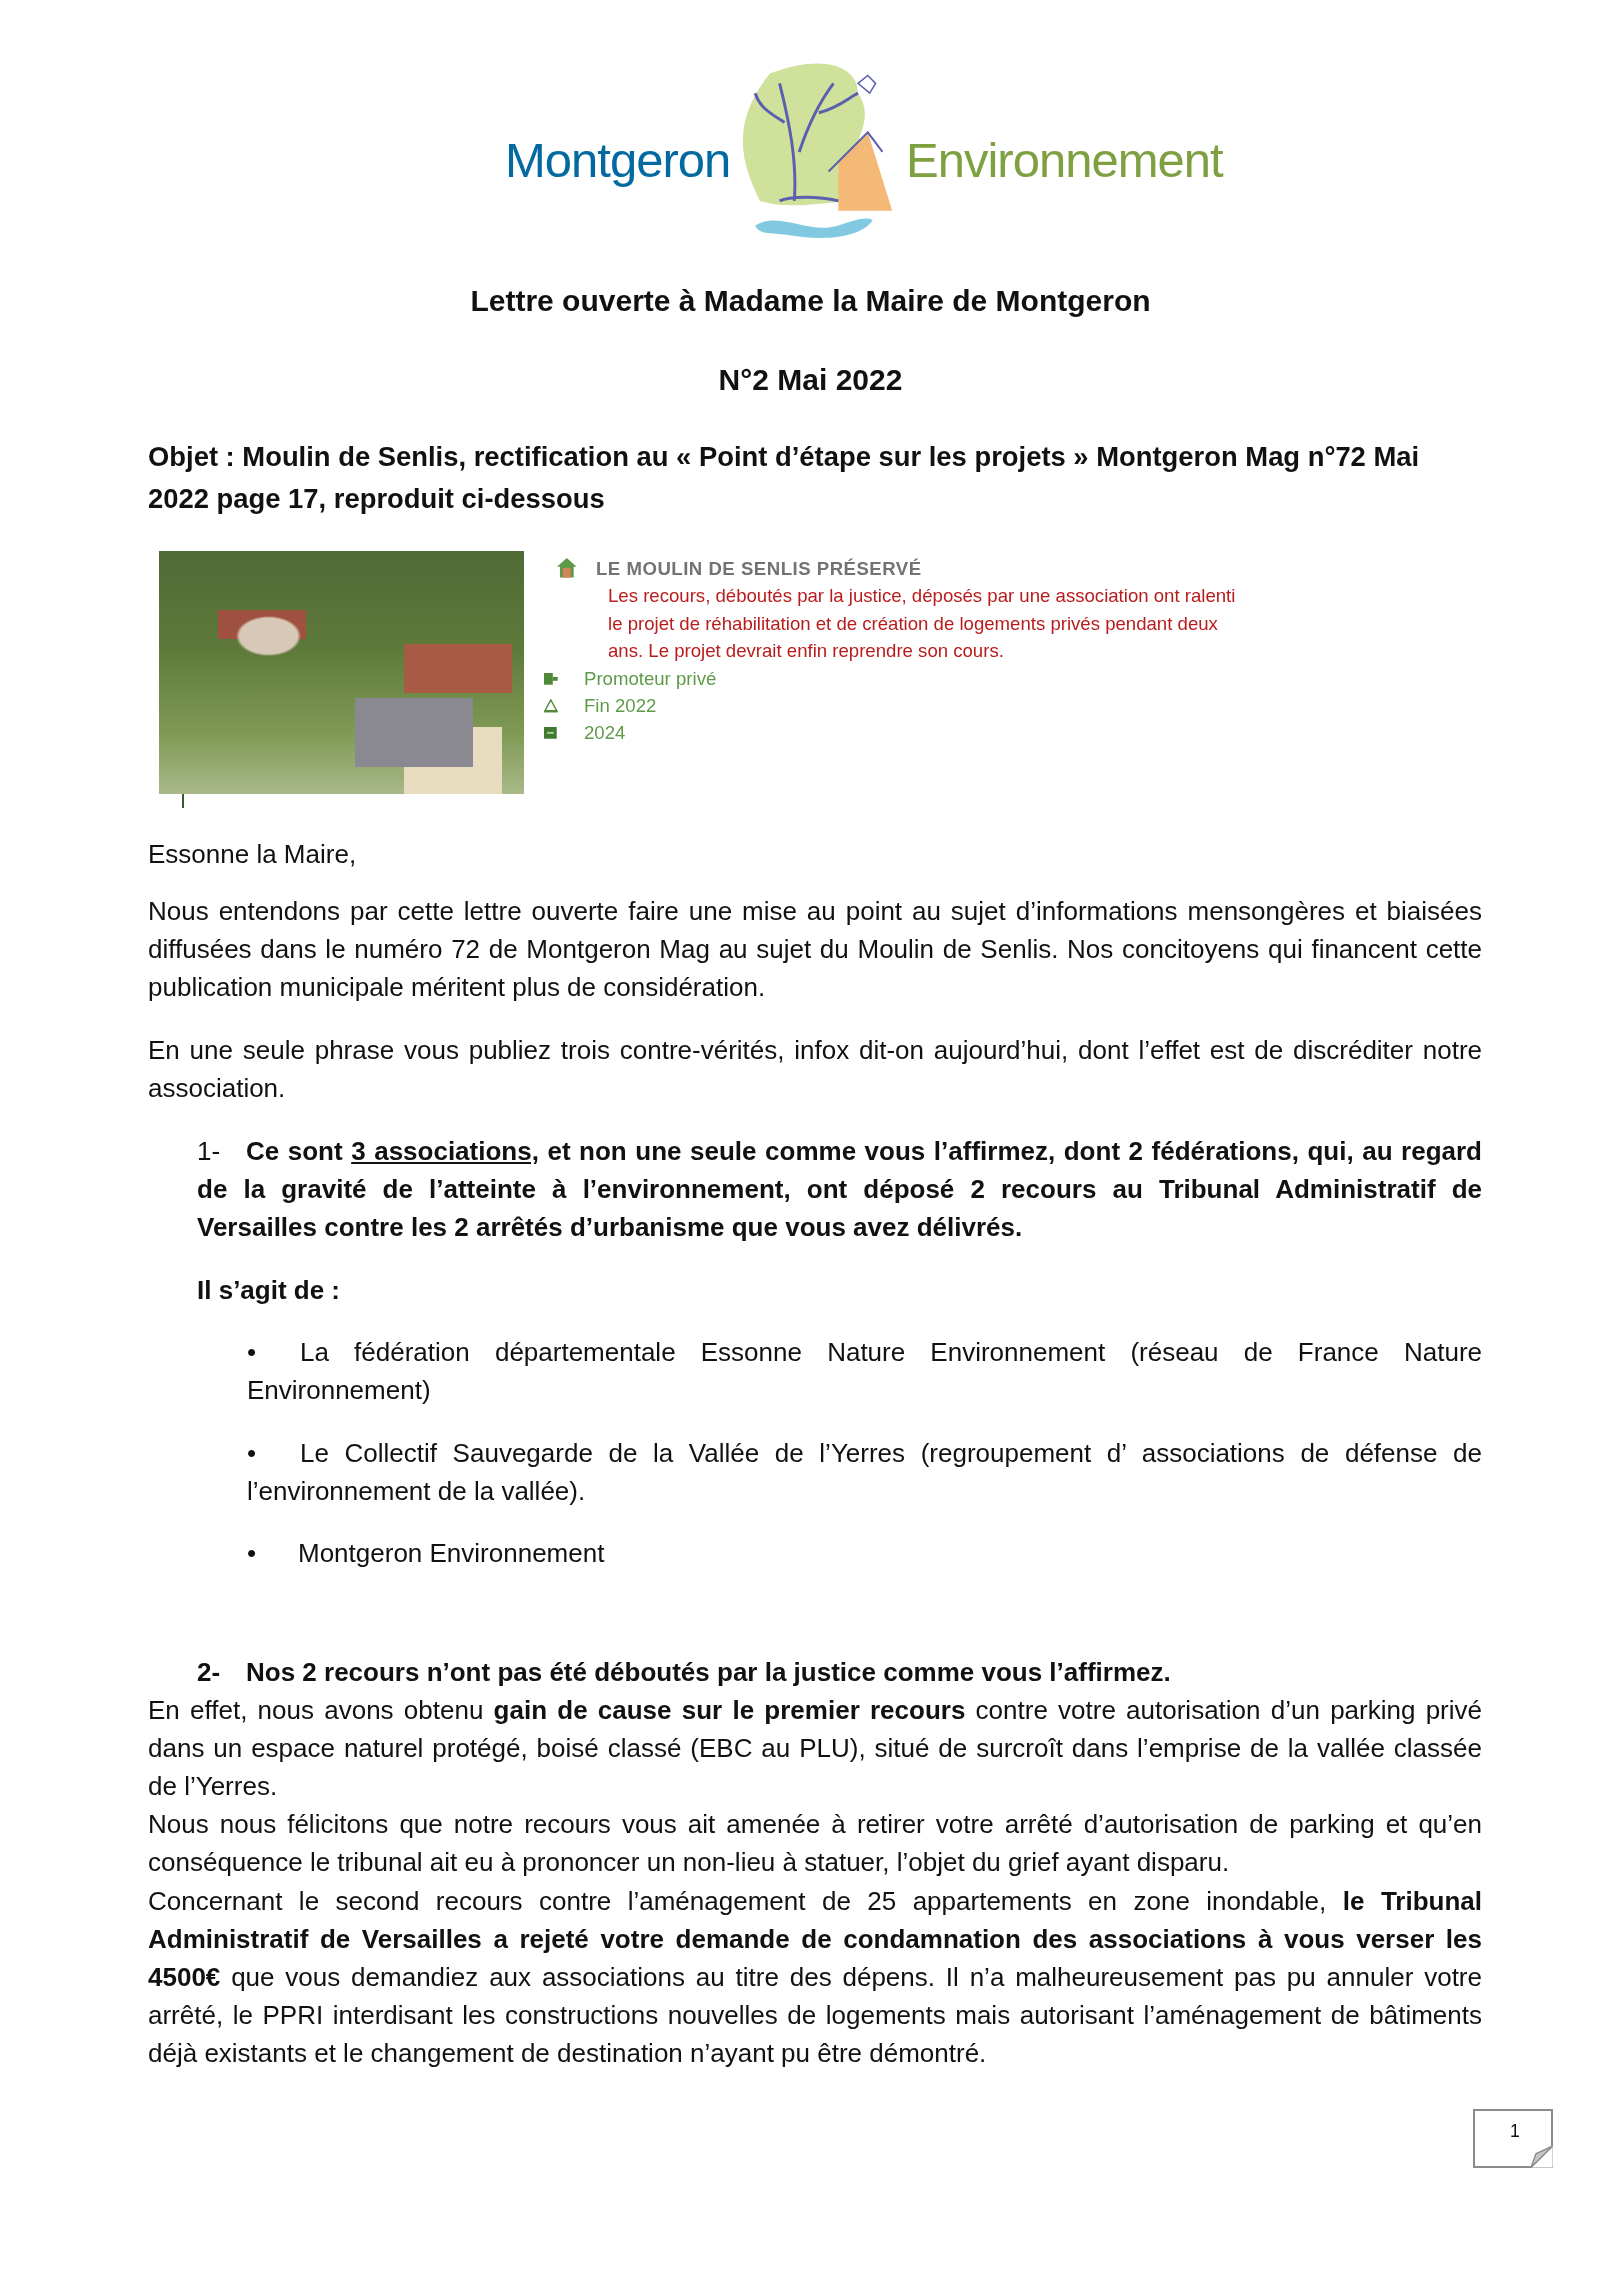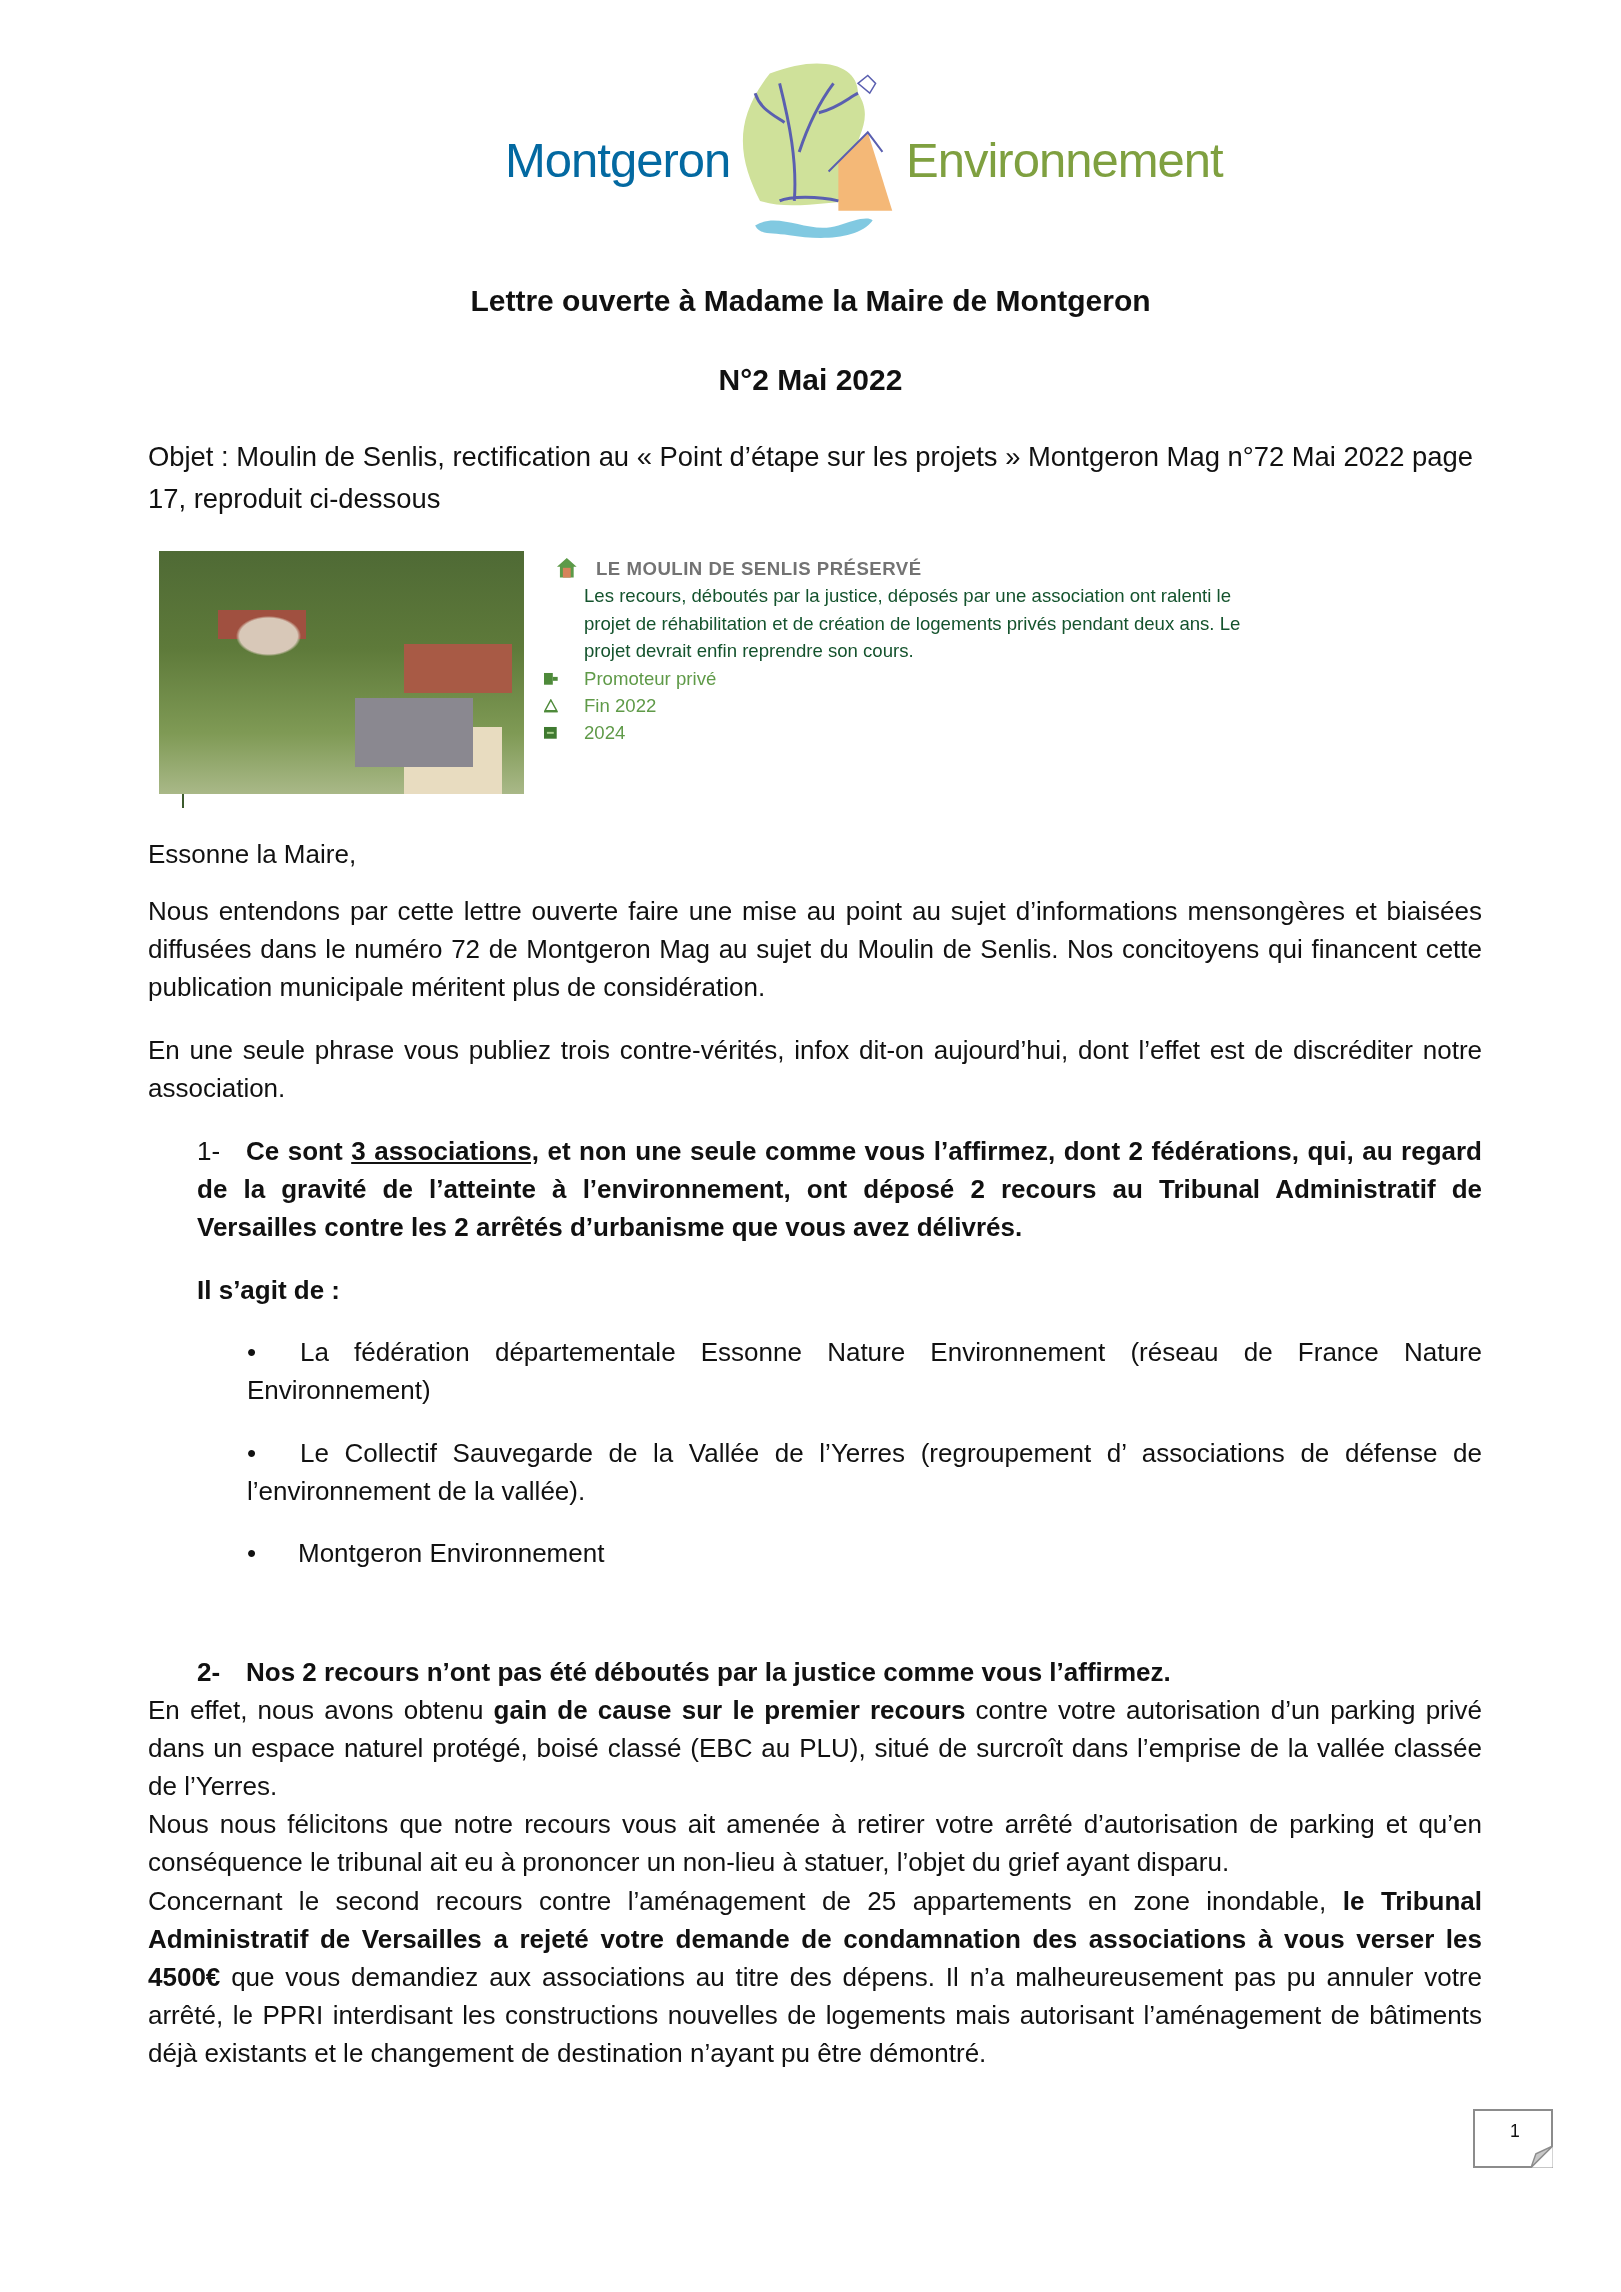--- a/index.html
+++ b/index.html
@@ -10,35 +10,35 @@
   
   .logo { position: absolute; left: 505px; top: 54px; width: 745px; height: 191px; }
   .logo-word-left { position: absolute; left: 0; top: 78px; font-size: 49px; color: #0369a1; letter-spacing: -1px; }
   .logo-word-right { position: absolute; left: 401px; top: 78px; font-size: 49px; color: #7fa040; letter-spacing: -1px; }
   .logo-art { position: absolute; left: 206px; top: 0; width: 196px; height: 191px; }
 
   
   .title { position: absolute; left: 0; width: 1621px; text-align: center; font-weight: bold; font-size: 30px; }
   .title-1 { top: 284px; }
   .title-2 { top: 363px; }
-  .objet { position: absolute; left: 148px; width: 1338px; top: 436px; font-weight: normal; font-size: 27.4px; line-height: 42px; }
+  .objet { position: absolute; left: 148px; width: 1338px; top: 436px; font-weight: bold; font-size: 27.4px; line-height: 42px; }
 
   
   .inset-photo { position: absolute; left: 159px; top: 551px; width: 365px; height: 243px;
      background:
        radial-gradient(ellipse at 30% 35%, #d8c8b8 0 8%, transparent 9%),
        linear-gradient(160deg, #a05040 0 0) no-repeat 59px 59px / 88px 29px,
        linear-gradient(120deg, #a85a45 0 0) no-repeat 245px 93px / 108px 49px,
        linear-gradient(120deg, #8a8890 0 0) no-repeat 196px 147px / 118px 69px,
        linear-gradient(200deg, #e8dcc0 0 0) no-repeat 245px 176px / 98px 69px,
        linear-gradient(180deg, #4f6a35 0%, #5e7a3a 40%, #7f9a55 75%, #a9b888 100%); }
   .inset-tick { position: absolute; left: 182px; top: 794px; width: 2px; height: 13.7px; background: #3b5a2c; }
   .inset-text { position: absolute; left: 544px; top: 555px; width: 706px; font-size: 18.6px; line-height: 27.4px; color: #333; }
   .inset-head { color: #737373; font-weight: bold; letter-spacing: 0.5px; margin-left: 52px; position: relative; }
-  .inset-body { margin-left: 40px; color: #14532d; }
+  .inset-body { margin-left: 64px; color: #b91c1c; }
   .inset-meta { color: #5f9a48; position: relative; padding-left: 40px; }
   .inset-icon { position: absolute; display: inline-block; }
   .house-icon { left: -40px; top: 2px; width: 21.6px; height: 21.6px; }
   .meta-icon { left: 0; top: 6.9px; width: 13.7px; height: 13.7px; }
 
   
   .p { position: absolute; left: 148px; width: 1334px; font-size: 26px; line-height: 38px; text-align: justify; }
   .p b { font-weight: bold; }
   .u { text-decoration: underline; }
   .num { display: inline-block; width: 49px; }

